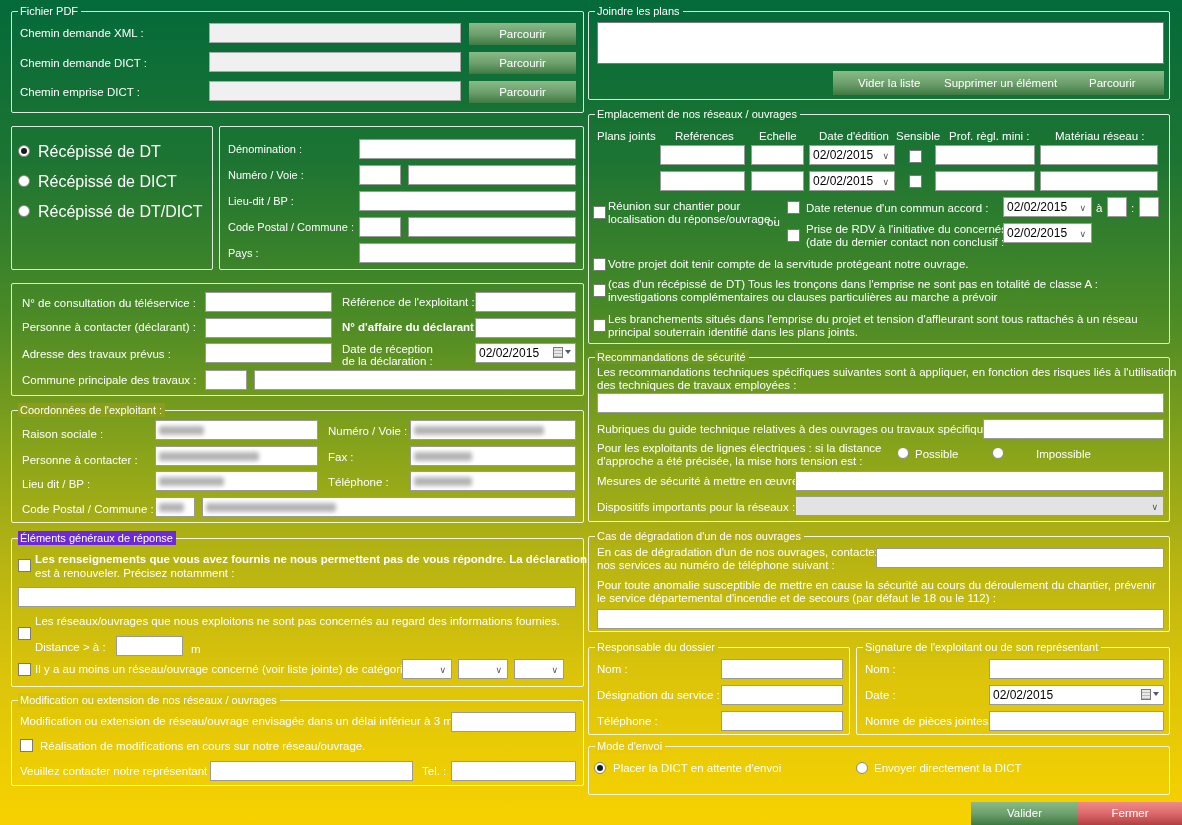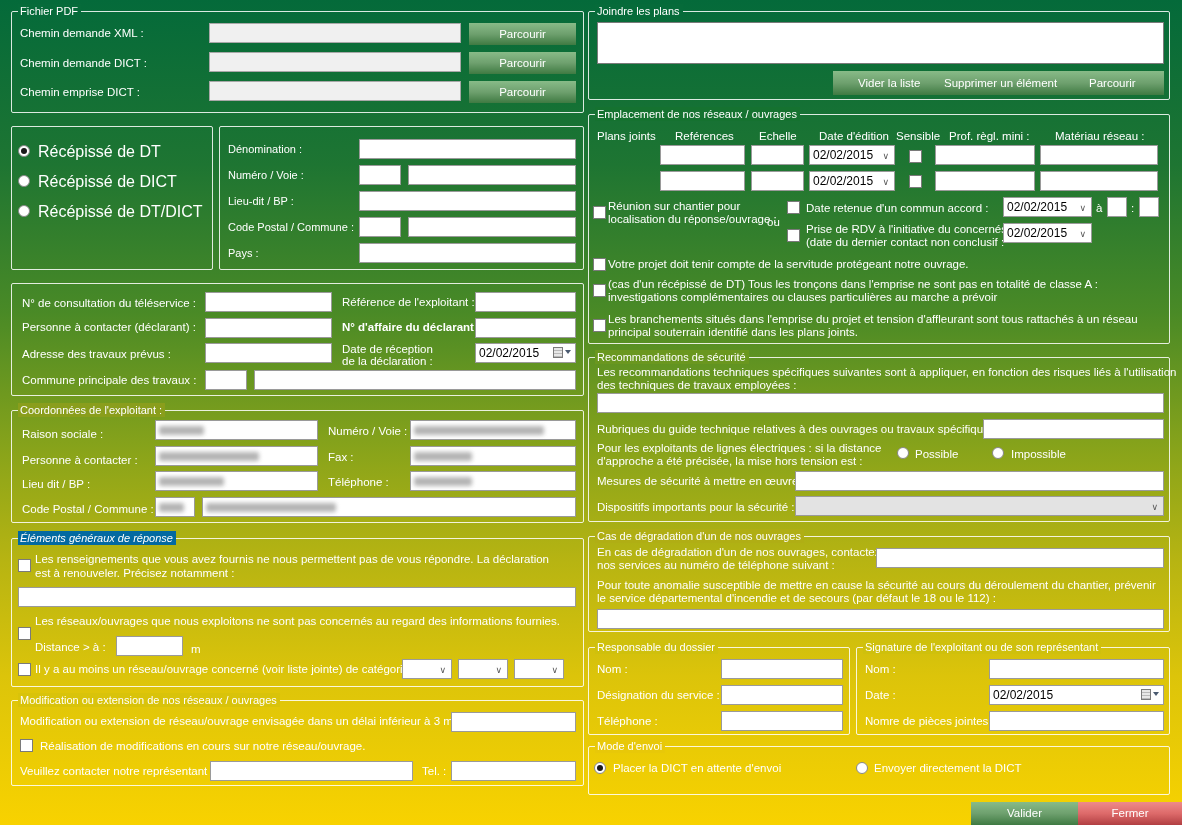--- a/index.html
+++ b/index.html
@@ -198,24 +198,24 @@
 <div class="inp" style="left:202px;top:497px;width:374px;"><span class="blurred" style="width:130px;"></span></div>
 
 <span class="lbl" style="left:328px;top:425px;">Numéro / Voie :</span>
 <div class="inp" style="left:410px;top:420px;width:166px;"><span class="blurred" style="width:130px;"></span></div>
 <span class="lbl" style="left:328px;top:451px;">Fax :</span>
 <div class="inp" style="left:410px;top:446px;width:166px;"><span class="blurred" style="width:58px;"></span></div>
 <span class="lbl" style="left:328px;top:476px;">Téléphone :</span>
 <div class="inp" style="left:410px;top:471px;width:166px;"><span class="blurred" style="width:58px;"></span></div>
 
 <div class="group" style="left:11px;top:538px;width:573px;height:149px;">
-  <span class="group-title" style="background:#0369a1;font-style:italic;">Éléments généraux de réponse</span>
+  <span class="group-title" style="background:#6d28d9;">Éléments généraux de réponse</span>
 </div>
 <div class="chk" style="left:18px;top:559px;"></div>
-<span class="lbl" style="left:35px;top:553px;">Les renseignements que vous avez fournis ne nous permettent pas de vous répondre. La déclaration</span>
+<span class="lbl" style="left:35px;top:553px;font-weight:bold;">Les renseignements que vous avez fournis ne nous permettent pas de vous répondre. La déclaration</span>
 <span class="lbl" style="left:35px;top:567px;">est à renouveler. Précisez notamment :</span>
 <div class="inp" style="left:18px;top:587px;width:558px;"></div>
 <div class="chk" style="left:18px;top:627px;"></div>
 <span class="lbl" style="left:35px;top:615px;">Les réseaux/ouvrages que nous exploitons ne sont pas concernés au regard des informations fournies.</span>
 <span class="lbl" style="left:35px;top:641px;">Distance &gt; à :</span>
 <div class="inp" style="left:116px;top:636px;width:67px;"></div>
 <span class="lbl" style="left:191px;top:643px;">m</span>
 <div class="chk" style="left:18px;top:663px;"></div>
 <span class="lbl" style="left:35px;top:663px;">Il y a au moins un réseau/ouvrage concerné (voir liste jointe) de catégorie :</span>
 <div class="sel" style="left:402px;top:659px;width:50px;">
@@ -305,24 +305,24 @@
 <span class="lbl" style="left:597px;top:366px;">Les recommandations techniques spécifiques suivantes sont à appliquer, en fonction des risques liés à l'utilisation</span>
 <span class="lbl" style="left:597px;top:379px;">des techniques de travaux employées :</span>
 <div class="inp" style="left:597px;top:393px;width:567px;"></div>
 <span class="lbl" style="left:597px;top:423px;">Rubriques du guide technique relatives à des ouvrages ou travaux spécifiques :</span>
 <div class="inp" style="left:983px;top:419px;width:181px;"></div>
 <span class="lbl" style="left:597px;top:442px;">Pour les exploitants de lignes électriques : si la distance</span>
 <span class="lbl" style="left:597px;top:455px;">d'approche a été précisée, la mise hors tension est :</span>
 <div class="radio" style="left:897px;top:447px;"></div>
 <span class="lbl" style="left:915px;top:448px;">Possible</span>
 <div class="radio" style="left:992px;top:447px;"></div>
-<span class="lbl" style="left:1011px;top:448px;">Impossible</span>
+<span class="lbl" style="left:1036px;top:448px;">Impossible</span>
 <span class="lbl" style="left:597px;top:475px;">Mesures de sécurité à mettre en œuvre :</span>
 <div class="inp" style="left:795px;top:471px;width:369px;"></div>
-<span class="lbl" style="left:597px;top:501px;">Dispositifs importants pour la sécurité :</span>
+<span class="lbl" style="left:597px;top:501px;">Dispositifs importants pour la réseaux :</span>
 <div class="sel disabled" style="left:795px;top:496px;width:369px;">
     <span class="arrow">∨</span>
   </div>
 
 <div class="group" style="left:588px;top:536px;width:582px;height:96px;">
   <span class="group-title" style="background:#b0ae14;">Cas de dégradation d'un de nos ouvrages</span>
 </div>
 <span class="lbl" style="left:597px;top:546px;">En cas de dégradation d'un de nos ouvrages, contactez</span>
 <span class="lbl" style="left:597px;top:559px;">nos services au numéro de téléphone suivant :</span>
 <div class="inp" style="left:876px;top:548px;width:288px;"></div>

